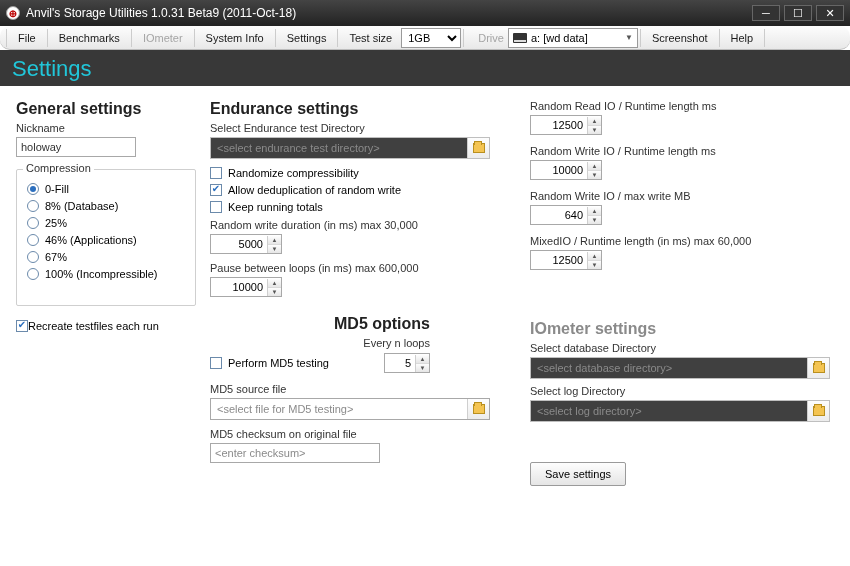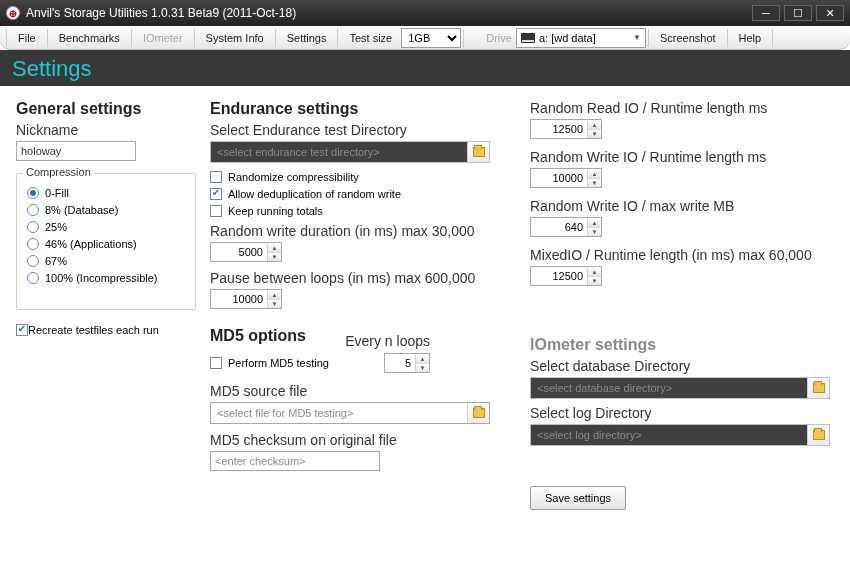--- a/index.html
+++ b/index.html
@@ -11,39 +11,39 @@
 .titlebar .title { flex: 1; font-size: 12px; }
 .titlebar .win-btns { display: flex; gap: 4px; }
 .titlebar .win-btn { width: 28px; height: 16px; background: #333; border: 1px solid #666; color: #fff; display: flex; align-items: center; justify-content: center; font-size: 11px; line-height: 1; }
 
 
 .menubar { height: 24px; background: linear-gradient(#fdfdfd,#e8e8e8); border-bottom: 1px solid #bcbcbc; display: flex; align-items: center; padding: 0 4px; gap: 0; border-radius: 10px; }
 .menubar .mitem { padding: 3px 8px; border: 1px solid transparent; border-radius: 2px; color: #1a1a1a; }
 .menubar .sep { width: 1px; height: 18px; background: #ccc; margin: 0 2px; }
 .menubar .disabled { color: #a5a5a5; }
 .menubar select { height: 20px; font-size: 11px; border: 1px solid #9a9a9a; background: #fff; padding: 0 2px; }
-.menubar .drive-lbl { color: #a5a5a5; margin: 0 4px 0 20px; }
+.menubar .drive-lbl { color: #a5a5a5; margin: 0 4px 0 12px; }
 .menubar .drive-sel { display:flex; align-items:center; gap:4px; border:1px solid #9a9a9a; background:#fff; height:20px; padding:0 18px 0 4px; position:relative; min-width:130px;}
 .menubar .drive-sel::after { content:"▼"; position:absolute; right:4px; font-size:8px; color:#555;}
 .drive-icon { width:14px; height:10px; background:#333; border-radius:1px; position:relative;}
 .drive-icon::after{content:""; position:absolute; bottom:1px; left:1px; right:1px; height:2px; background:#ddd;}
 
 
 .page-header { background: #383838; color: #21c6d9; font-size: 22px; padding: 6px 12px 8px; height: 36px; }
 
 
 .content { position: relative; padding: 14px 16px; height: calc(566px - 26px - 24px - 36px); background:#fff;}
 .col1 { position:absolute; left:16px; top:14px; width:180px;}
 .col2 { position:absolute; left:210px; top:14px; width:290px;}
 .col3 { position:absolute; left:530px; top:14px; width:300px;}
 
 h4 { font-size: 16px; font-weight: bold; margin-bottom: 4px; color:#222;}
 h4.dim { color:#8a8a8a; font-weight:bold;}
 .lbl-dim{ color:#8a8a8a; }
-.sub { font-size:14px; color:#333; margin-bottom:3px;}
+.sub { font-size:11px; color:#333; margin-bottom:3px;}
 input[type=text]{ border:1px solid #a8a8a8; padding:2px 4px; height:20px; background:#fff; color:#333;}
 input.placeholder{ color:#8a8a8a; }
 .fieldset { border:1px solid #cfcfcf; border-radius:2px; padding:8px 10px 20px; margin-top:12px; position:relative;}
 .fieldset .legend{ position:absolute; top:-8px; left:6px; background:#fff; padding:0 3px; color:#333;}
 .radio-row, .check-row { display:flex; align-items:center; gap:6px; margin:5px 0;}
 .radio-outer{ width:12px;height:12px;border:1px solid #6b8aab;border-radius:50%; display:flex;align-items:center;justify-content:center;background:#fff;}
 .radio-outer.checked::after{content:"";width:6px;height:6px;border-radius:50%;background:#2b6fbf;}
 .check-outer{ width:12px;height:12px;border:1px solid #6b8aab; background:#fff; display:flex;align-items:center;justify-content:center; font-size:10px; color:#2b6fbf; line-height:1;}
 .check-outer.checked::after{content:"✔"; font-size:10px; position:relative; top:-1px;}
 
@@ -184,21 +184,21 @@
     <div class="sub" style="margin-top:8px">Pause between loops (in ms) max 600,000</div>
     <div class="numbox">
       <div class="numval">10000</div>
       <div class="spin">
           <div>▲</div>
           <div>▼</div>
         </div>
     </div>
 
     
-    <div style="display:flex; align-items:flex-end; justify-content:space-between; margin-top:18px; width:220px;">
+    <div style="display:flex; align-items:flex-end; justify-content:space-between; margin-top:18px; width:220px;flex-direction:column;">
       <h4>MD5 options</h4>
       <div class="sub" style="margin:0">Every n loops</div>
     </div>
     <div style="display:flex; align-items:center; justify-content:space-between; width:220px; margin-top:4px;">
       <div class="check-row" style="margin:0">
           <div class="check-outer"></div>
           <span>Perform MD5 testing</span>
         </div>
       <div class="numbox" style="width:46px">
         <div class="numval">5</div>

